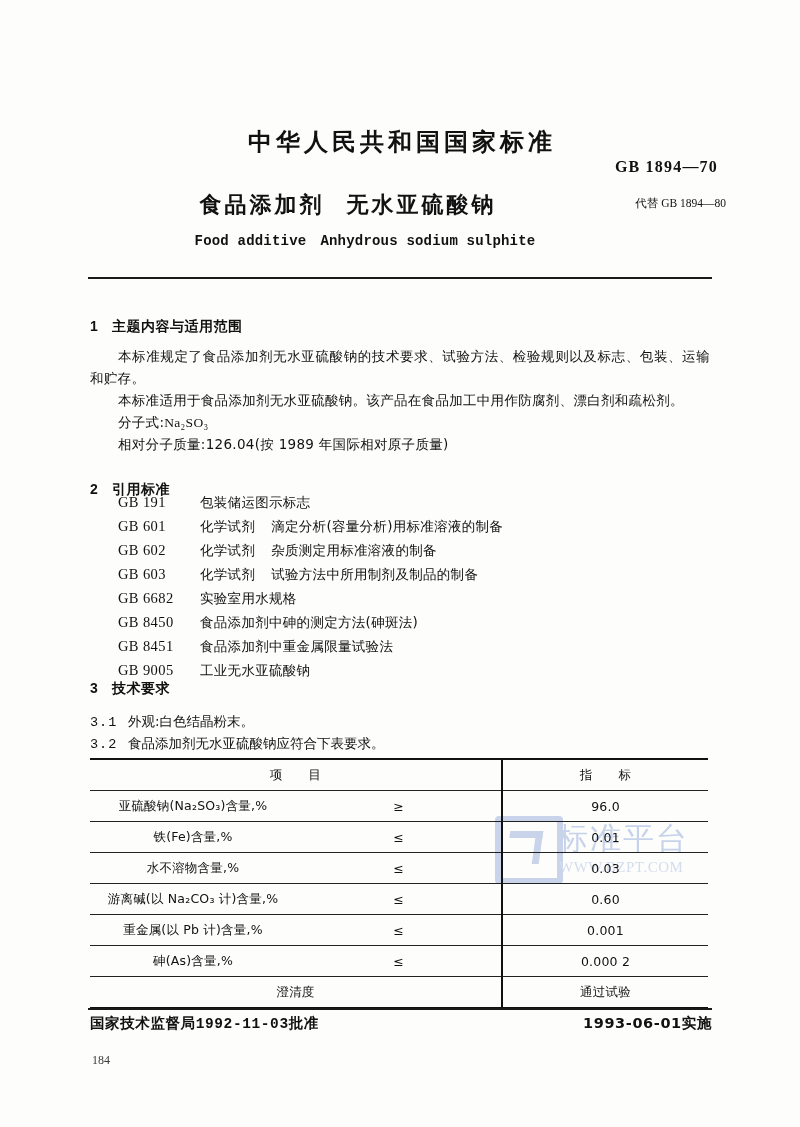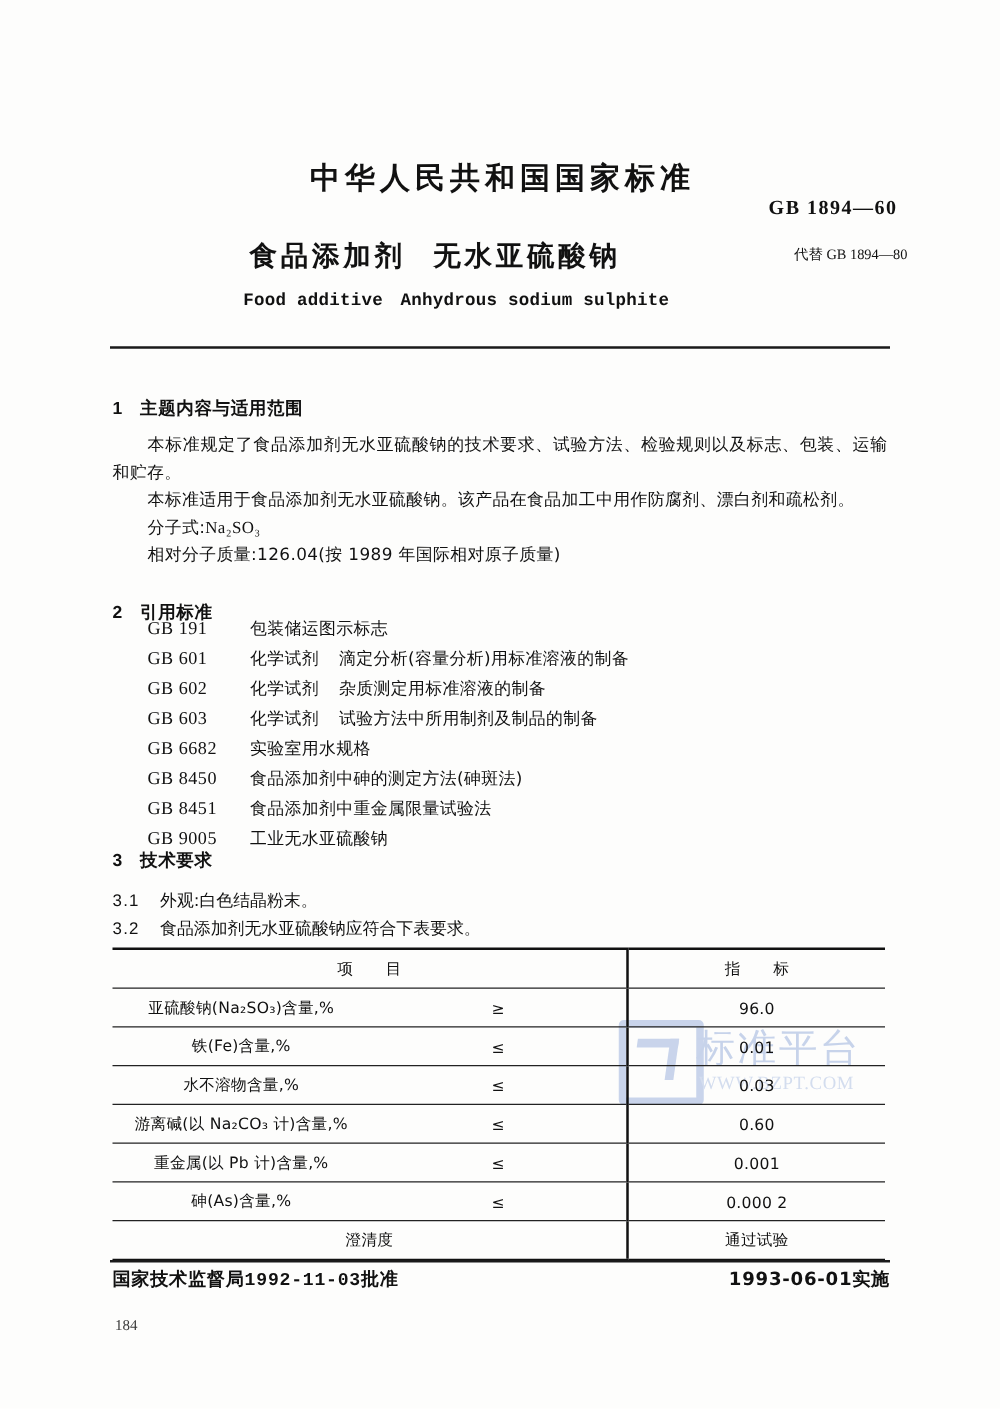--- a/index.html
+++ b/index.html
@@ -171,21 +171,21 @@
     left: 90px;
     width: 620px;
     font-family: "DejaVu Sans", sans-serif;
     font-size: 13.5px;
     line-height: 22px;
     white-space: nowrap;
   }
   .numbered .lbl {
     display: inline-block;
     width: 38px;
-    font-family: Liberation Sans, sans-serif;
+    font-family: Liberation Mono, monospace;
     letter-spacing: 1px;
   }
 
   
   .reflist {
     position: absolute;
     left: 118px;
     top: 494px;
   }
   .ref-row {
@@ -283,21 +283,21 @@
   <div class="watermark">
     <div class="wm-logo"></div>
     <div class="wm-cn">标准平台</div>
     <div class="wm-url">WWW.BZPT.COM</div>
   </div>
 
   <div class="content">
 
     <div class="std-org">中华人民共和国国家标准</div>
 
-    <div class="gb-number">GB 1894—60</div>
+    <div class="gb-number">GB 1894—70</div>
 
     <div class="std-title">
       <span>食品添加剂</span><span class="gap"></span><span>无水亚硫酸钠</span>
     </div>
 
     <div class="replaces">代替 GB 1894—80</div>
 
     <div class="std-title-en">
       <span>Food additive</span><span class="gap"></span><span>Anhydrous sodium sulphite</span>
     </div>

